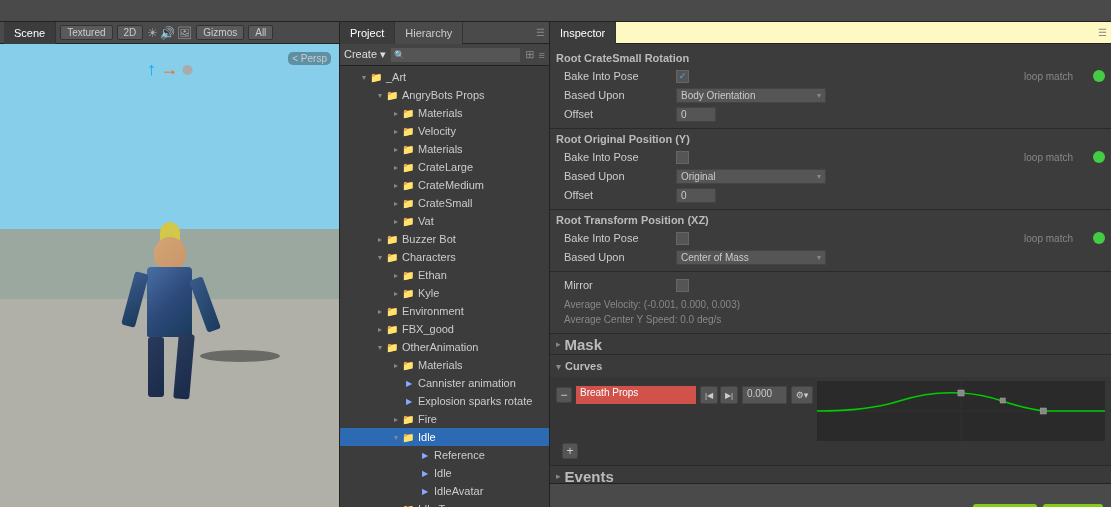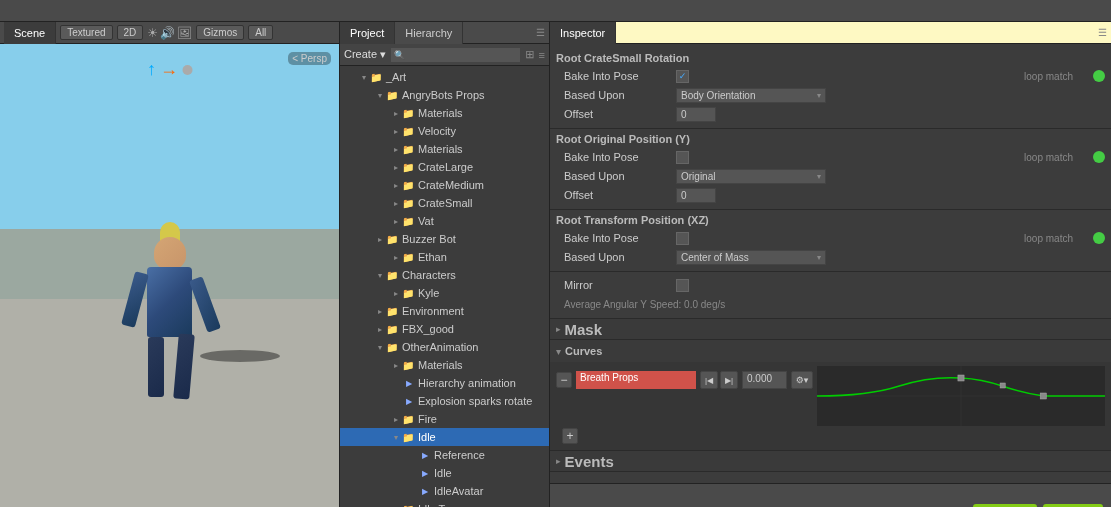--- a/index.html
+++ b/index.html
@@ -705,37 +705,37 @@
       </div>
 
       <div class="tree-item">
         <span style="width:32px;"></span>
         <span class="tree-arrow collapsed"></span>
         <span class="tree-icon folder-icon"></span>
         <span class="tree-label">Buzzer Bot</span>
       </div>
 
       <div class="tree-item">
-        <span style="width:48px;"></span>
-        <span class="tree-arrow collapsed"></span>
-        <span class="tree-icon folder-icon"></span>
-        <span class="tree-label">Ethan</span>
-      </div>
-
-      <div class="tree-item">
         <span style="width:32px;"></span>
         <span class="tree-arrow expanded"></span>
         <span class="tree-icon folder-icon"></span>
         <span class="tree-label">Characters</span>
       </div>
 
       <div class="tree-item">
         <span style="width:48px;"></span>
         <span class="tree-arrow collapsed"></span>
         <span class="tree-icon folder-icon"></span>
+        <span class="tree-label">Ethan</span>
+      </div>
+
+      <div class="tree-item">
+        <span style="width:48px;"></span>
+        <span class="tree-arrow collapsed"></span>
+        <span class="tree-icon folder-icon"></span>
         <span class="tree-label">Kyle</span>
       </div>
 
       <div class="tree-item">
         <span style="width:32px;"></span>
         <span class="tree-arrow collapsed"></span>
         <span class="tree-icon folder-icon"></span>
         <span class="tree-label">Environment</span>
       </div>
 
@@ -757,21 +757,21 @@
         <span style="width:48px;"></span>
         <span class="tree-arrow collapsed"></span>
         <span class="tree-icon folder-icon"></span>
         <span class="tree-label">Materials</span>
       </div>
 
       <div class="tree-item">
         <span style="width:48px;"></span>
         <span class="tree-arrow empty"></span>
         <span class="tree-icon anim-icon"></span>
-        <span class="tree-label">Hierarchy animation</span>
+        <span class="tree-label">Cannister animation</span>
       </div>
 
       <div class="tree-item">
         <span style="width:48px;"></span>
         <span class="tree-arrow empty"></span>
         <span class="tree-icon anim-icon"></span>
         <span class="tree-label">Explosion sparks rotate</span>
       </div>
 
       <div class="tree-item">
@@ -905,21 +905,22 @@
       </div>
 
       <div class="inspector-section">
         <div class="inspector-row">
           <span class="inspector-label">Mirror</span>
           <div class="inspector-value">
             <div class="checkbox"></div>
           </div>
         </div>
         <div style="padding: 2px 4px;">
-          <div class="velocity-text">Average Angular Y Speed: 0.0 deg/s</div>
+          <div class="velocity-text">Average Velocity: (-0.001, 0.000, 0.003)</div>
+          <div class="velocity-text">Average Center Y Speed: 0.0 deg/s</div>
         </div>
       </div>
 
       <div class="collapsible-section">
         <div class="collapsible-header">
           <span class="collapsible-arrow">▸</span>
           <span class="collapsible-title">Mask</span>
         </div>
       </div>
 

